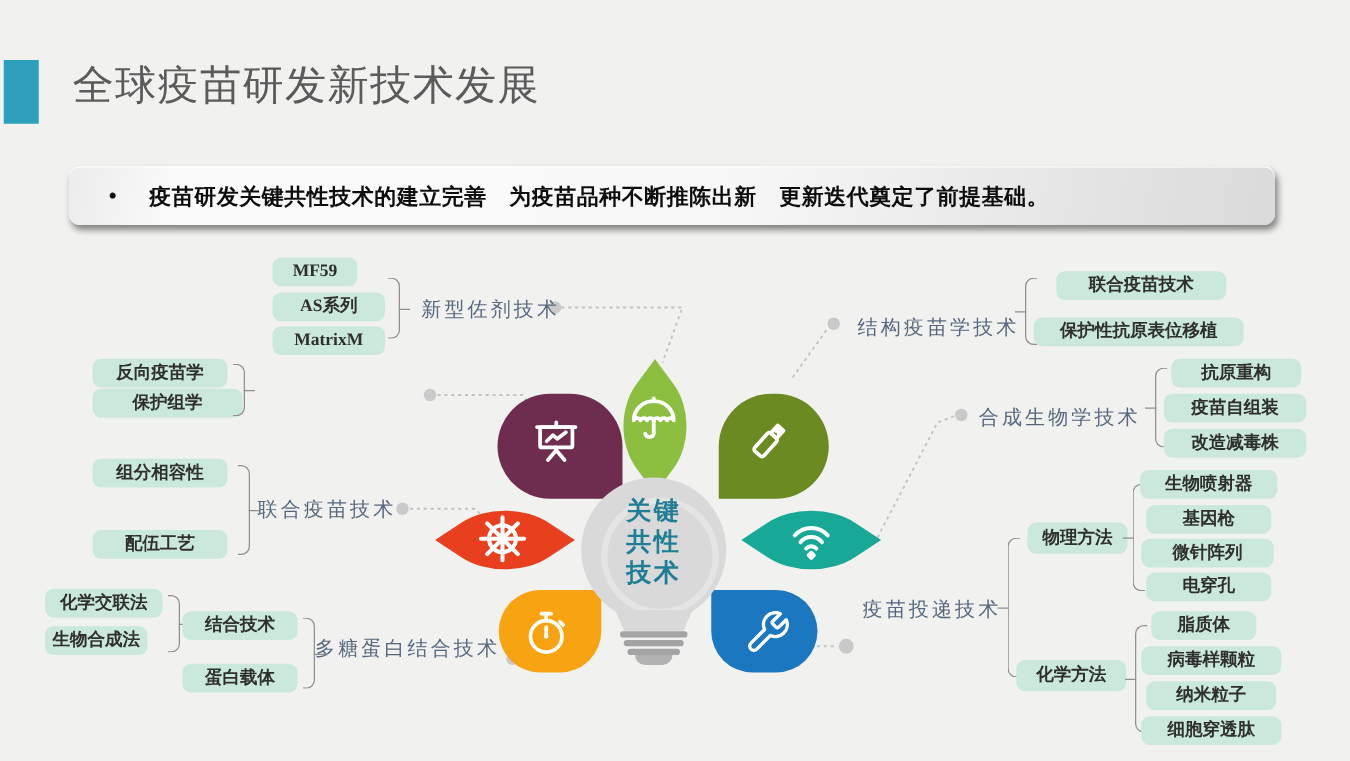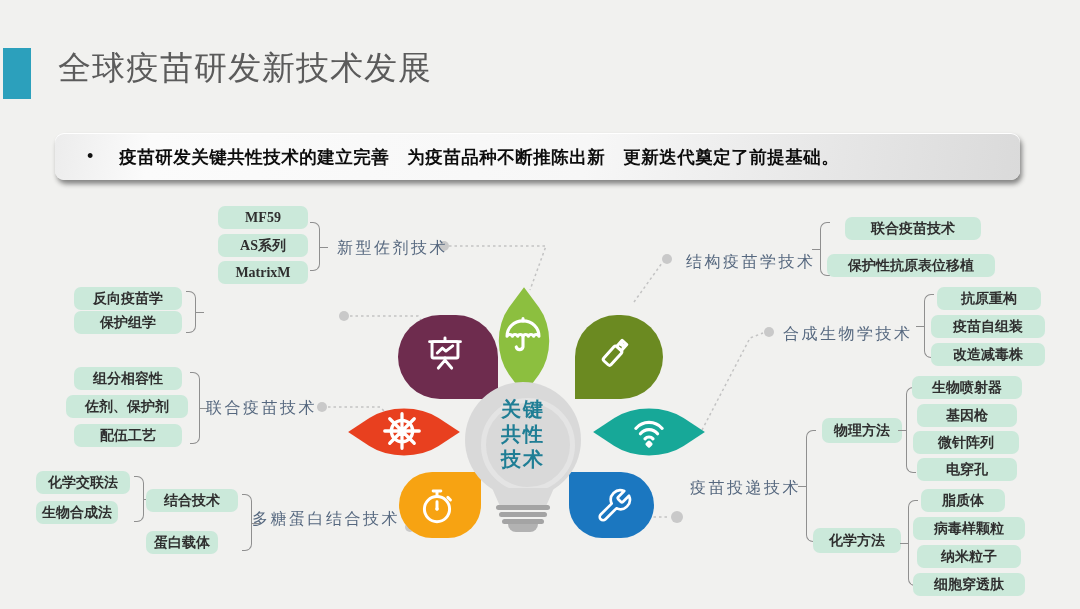--- a/index.html
+++ b/index.html
@@ -94,41 +94,40 @@
       <circle cx="444" cy="246" r="5"></circle>
         <circle cx="344" cy="316" r="5"></circle>
       <circle cx="322" cy="407" r="5"></circle>
         <circle cx="410" cy="527" r="5"></circle>
       <circle cx="667" cy="259" r="5"></circle>
         <circle cx="769" cy="332" r="5"></circle>
       <circle cx="677" cy="517" r="6"></circle>
     </g>
   </svg>
 
-  <div class="mbox" style="left:218px;top:206px;width:90px">MF59</div>
+  <div class="mbox" style="left:218px;top:206px;width:68px">MF59</div>
   <div class="mbox" style="left:218px;top:234px;width:90px">AS系列</div>
   <div class="mbox" style="left:218px;top:261px;width:90px">MatrixM</div>
   <div class="bracket bracket-r" style="left:310px;top:222px;width:9px;height:47px"></div>
   <div class="blabel" style="left:337px;top:238px">新型佐剂技术</div>
 
   <div class="mbox" style="left:74px;top:287px;width:108px">反向疫苗学</div>
-  <div class="mbox" style="left:74px;top:311px;width:108px">保护组学</div>
+  <div class="mbox" style="left:74px;top:311px;width:120px">保护组学</div>
   <div class="bracket bracket-r" style="left:186px;top:291px;width:9px;height:40px"></div>
 
   <div class="mbox" style="left:74px;top:367px;width:108px">组分相容性</div>
-  <div class="mbox" style="left:66px;top:395px;width:122px">佐剂、保护剂</div>
   <div class="mbox" style="left:74px;top:424px;width:108px">配伍工艺</div>
   <div class="bracket bracket-r" style="left:190px;top:372px;width:9px;height:70px"></div>
   <div class="blabel" style="left:206px;top:398px">联合疫苗技术</div>
 
   <div class="mbox" style="left:36px;top:471px;width:94px">化学交联法</div>
   <div class="mbox" style="left:36px;top:501px;width:82px">生物合成法</div>
   <div class="bracket bracket-r" style="left:134px;top:476px;width:9px;height:44px"></div>
   <div class="mbox" style="left:146px;top:489px;width:92px">结合技术</div>
-  <div class="mbox" style="left:146px;top:531px;width:72px">蛋白载体</div>
+  <div class="mbox" style="left:146px;top:531px;width:92px">蛋白载体</div>
   <div class="bracket bracket-r" style="left:242px;top:494px;width:9px;height:55px"></div>
   <div class="blabel" style="left:252px;top:509px">多糖蛋白结合技术</div>
 
   <div class="blabel" style="left:686px;top:252px">结构疫苗学技术</div>
   <div class="bracket bracket-l" style="left:820px;top:222px;width:9px;height:52px"></div>
   <div class="mbox" style="left:845px;top:217px;width:136px">联合疫苗技术</div>
   <div class="mbox" style="left:827px;top:254px;width:168px">保护性抗原表位移植</div>
 
   <div class="blabel" style="left:783px;top:324px">合成生物学技术</div>
   <div class="bracket bracket-l" style="left:924px;top:294px;width:9px;height:62px"></div>

